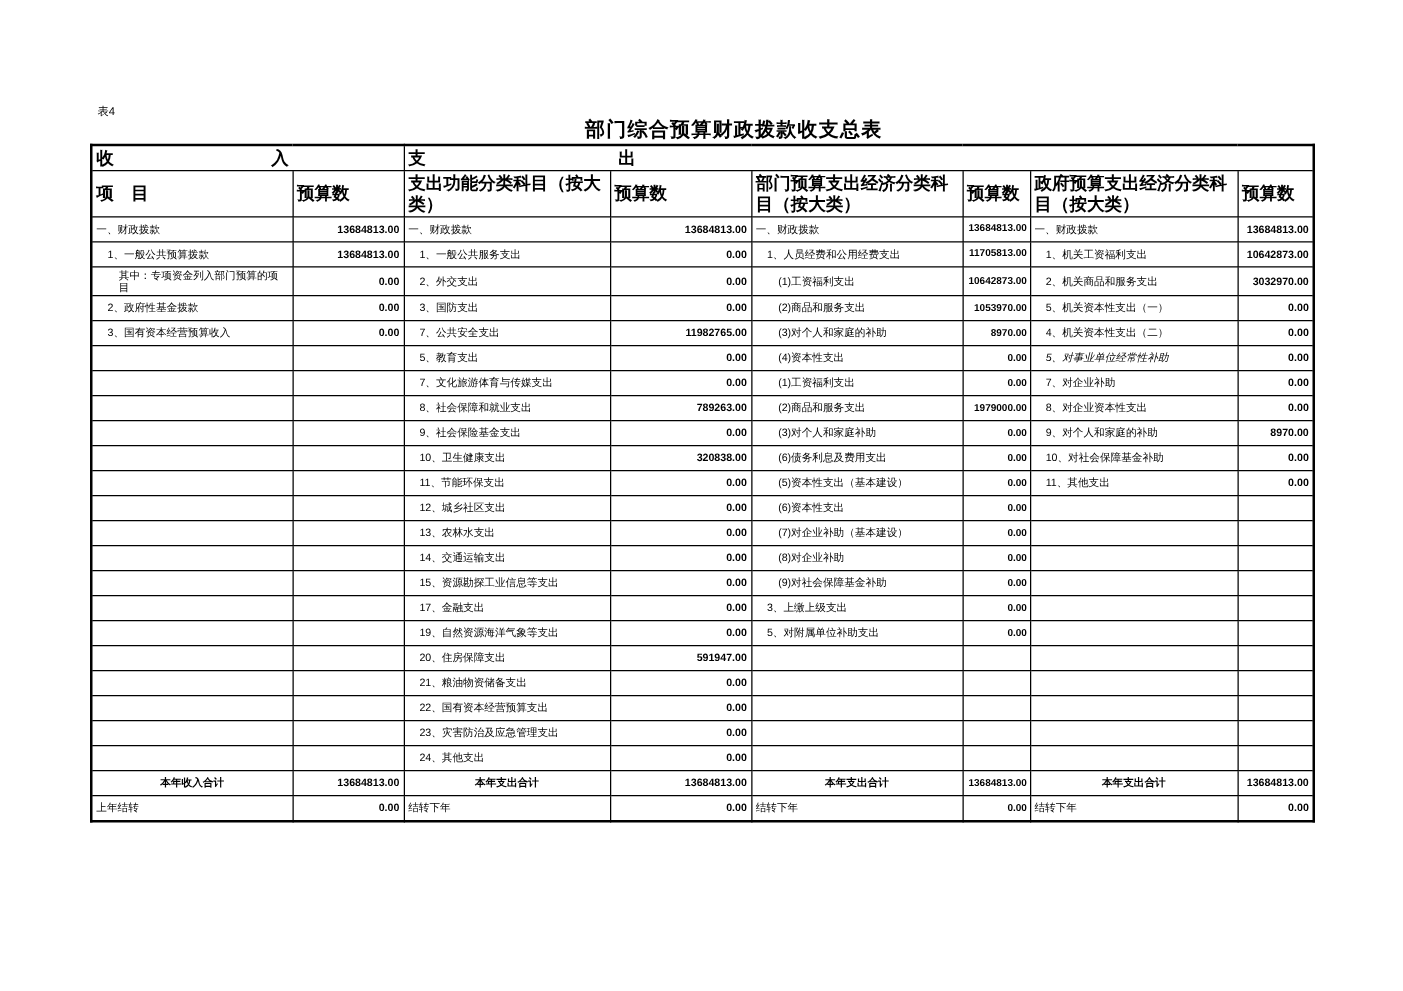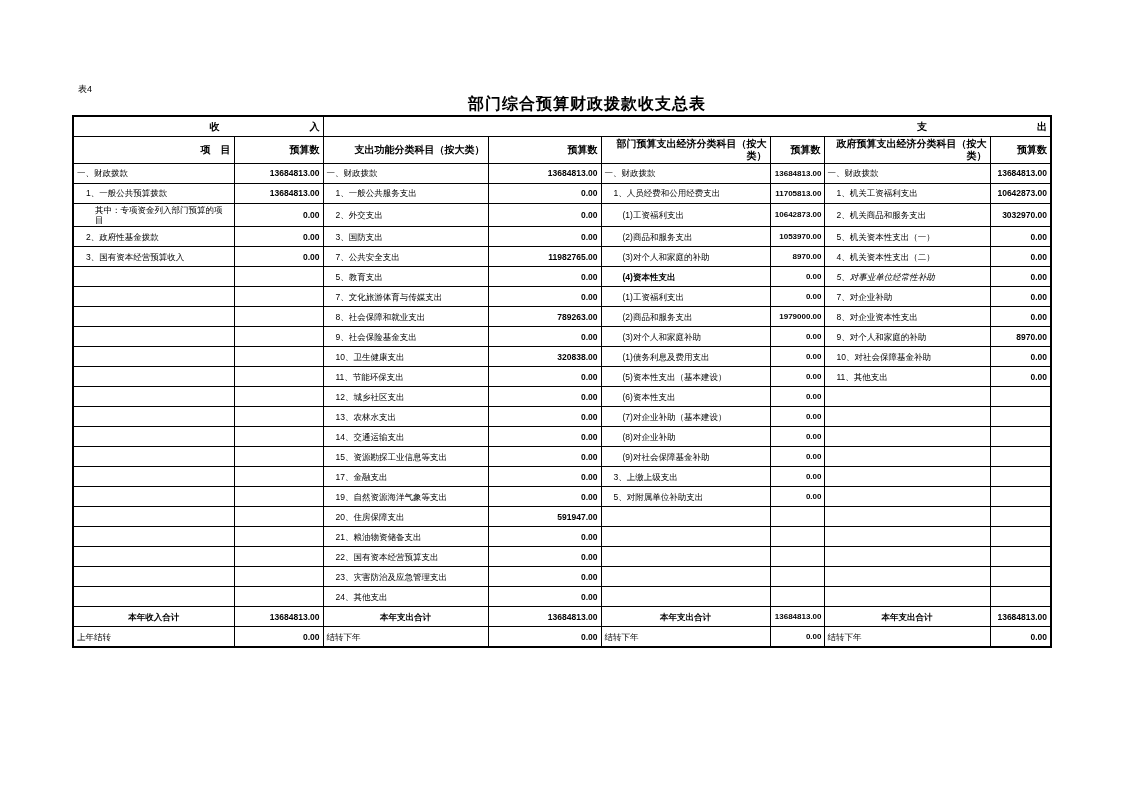--- a/index.html
+++ b/index.html
@@ -29,22 +29,22 @@
     border:2px solid #000;
   }
   .budget th, .budget td {
     border:1px solid #000;
     padding:1px 3px;
     overflow:hidden;
     vertical-align:middle;
     height:17px;
   }
   .budget thead th {
-    font-weight:bold; text-align:right;
-    font-size:10px;
+    font-weight:bold; text-align:left;
+    font-size:14px;
   }
   .spread { white-space:pre; }
 
   .budget td.lbl { text-align:left; }
   .budget td.num { text-align:right; font-weight:bold; }
 
   
   .budget tbody td:nth-child(6) {
     font-size:8px;
     padding:1px 2px 1px 1px;
@@ -139,21 +139,21 @@
           <td class="lbl" style="padding-left: 21px;">(3)对个人和家庭的补助</td>
           <td class="num">8970.00</td>
           <td class="lbl" style="padding-left: 12px;">4、机关资本性支出（二）</td>
           <td class="num">0.00</td>
         </tr>
         <tr>
           <td class="lbl"></td>
           <td class="num"></td>
           <td class="lbl" style="padding-left: 12px;">5、教育支出</td>
           <td class="num">0.00</td>
-          <td class="lbl" style="padding-left: 21px; font-weight: bold;">(4)资本性支出</td>
+          <td class="lbl" style="padding-left: 21px;">(4)资本性支出</td>
           <td class="num">0.00</td>
           <td class="lbl" style="padding-left: 12px; font-style: italic;">5、对事业单位经常性补助</td>
           <td class="num">0.00</td>
         </tr>
         <tr>
           <td class="lbl"></td>
           <td class="num"></td>
           <td class="lbl" style="padding-left: 12px;">7、文化旅游体育与传媒支出</td>
           <td class="num">0.00</td>
           <td class="lbl" style="padding-left: 21px;">(1)工资福利支出</td>
@@ -179,21 +179,21 @@
           <td class="lbl" style="padding-left: 21px;">(3)对个人和家庭补助</td>
           <td class="num">0.00</td>
           <td class="lbl" style="padding-left: 12px;">9、对个人和家庭的补助</td>
           <td class="num">8970.00</td>
         </tr>
         <tr>
           <td class="lbl"></td>
           <td class="num"></td>
           <td class="lbl" style="padding-left: 12px;">10、卫生健康支出</td>
           <td class="num">320838.00</td>
-          <td class="lbl" style="padding-left: 21px;">(1)债务利息及费用支出</td>
+          <td class="lbl" style="padding-left: 21px;">(6)债务利息及费用支出</td>
           <td class="num">0.00</td>
           <td class="lbl" style="padding-left: 12px;">10、对社会保障基金补助</td>
           <td class="num">0.00</td>
         </tr>
         <tr>
           <td class="lbl"></td>
           <td class="num"></td>
           <td class="lbl" style="padding-left: 12px;">11、节能环保支出</td>
           <td class="num">0.00</td>
           <td class="lbl" style="padding-left: 21px;">(5)资本性支出（基本建设）</td>

